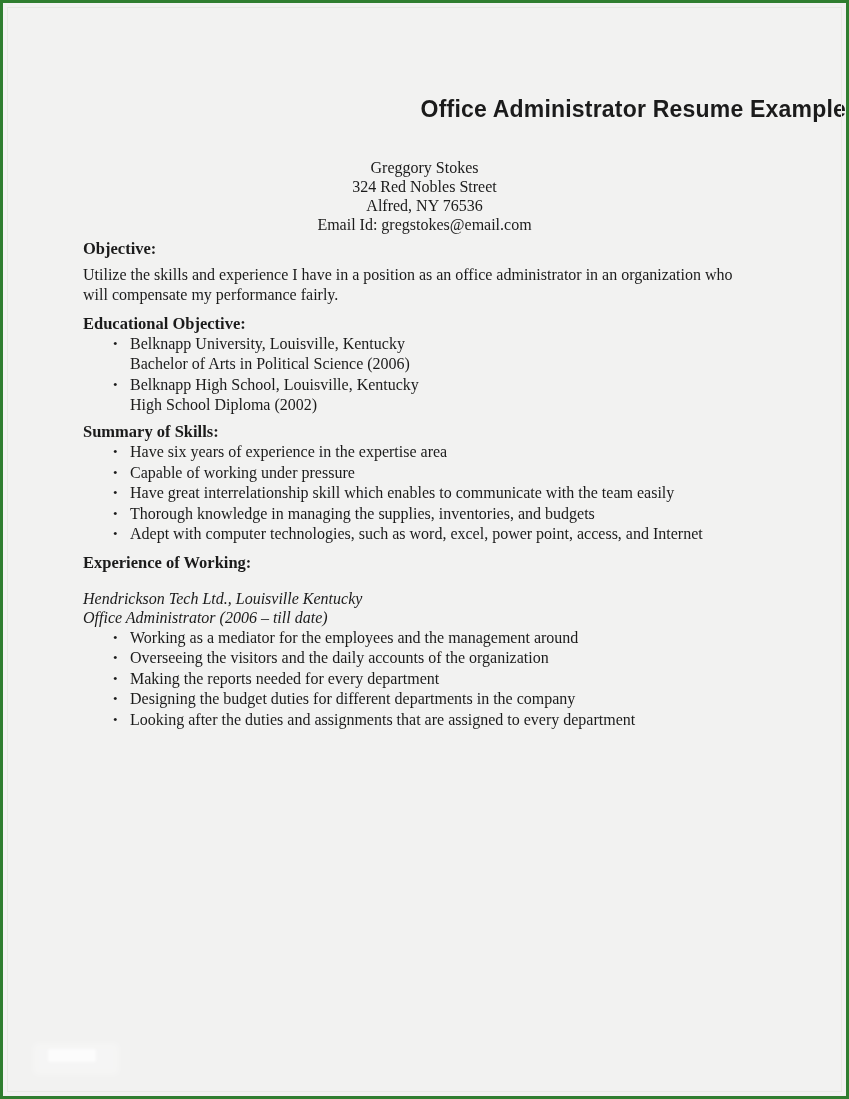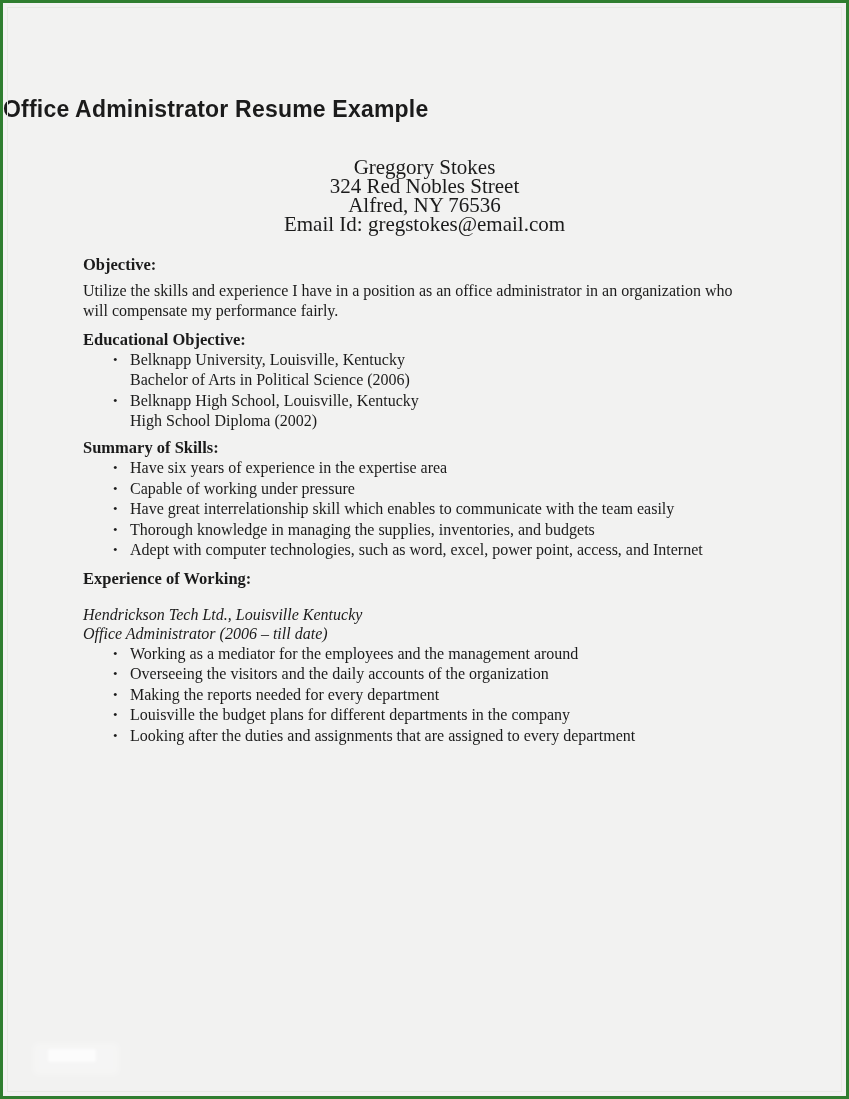--- a/index.html
+++ b/index.html
@@ -15,44 +15,44 @@
     color: #1b1b1b;
   }
   .inner-line {
     position: absolute;
     inset: 4px;
     border: 1px solid #e7eae4;
     pointer-events: none;
   }
   .doc-title {
     margin-top: 92px;
-    text-align: left;
+    text-align: right;
     font-family: "Liberation Sans", sans-serif;
     font-weight: bold;
     font-size: 23px;
     line-height: 28px;
     letter-spacing: 0.2px;
   }
   .contact {
     margin-top: 35px;
     text-align: center;
-    font-size: 21px;
+    font-size: 16px;
     line-height: 19px;
   }
   .content {
     margin: 0 88px 0 80px;
     font-size: 16px;
   }
   .heading {
     font-weight: bold;
     font-size: 16.5px;
     line-height: 20px;
     margin: 0;
   }
-  .h-objective   { margin-top: 21px; }
+  .h-objective   { margin-top: 5px; }
   .h-education   { margin-top: 10px; }
   .h-skills      { margin-top: 8px; }
   .h-experience  { margin-top: 8px; }
   .para {
     margin-top: 6px;
     line-height: 19.5px;
   }
   .employer-block {
     margin-top: 16px;
     font-style: italic;
@@ -182,21 +182,21 @@
       <li>
         <span class="bullet">•</span>
         <span class="li-text">Overseeing the visitors and the daily accounts of the organization</span>
       </li>
       <li>
         <span class="bullet">•</span>
         <span class="li-text">Making the reports needed for every department</span>
       </li>
       <li>
         <span class="bullet">•</span>
-        <span class="li-text">Louisville the budget plans for different departments in the company</span>
+        <span class="li-text">Designing the budget duties for different departments in the company</span>
       </li>
       <li>
         <span class="bullet">•</span>
         <span class="li-text">Looking after the duties and assignments that are assigned to every department</span>
       </li>
     </ul>
 
   </div>
 
   <div class="watermark">

